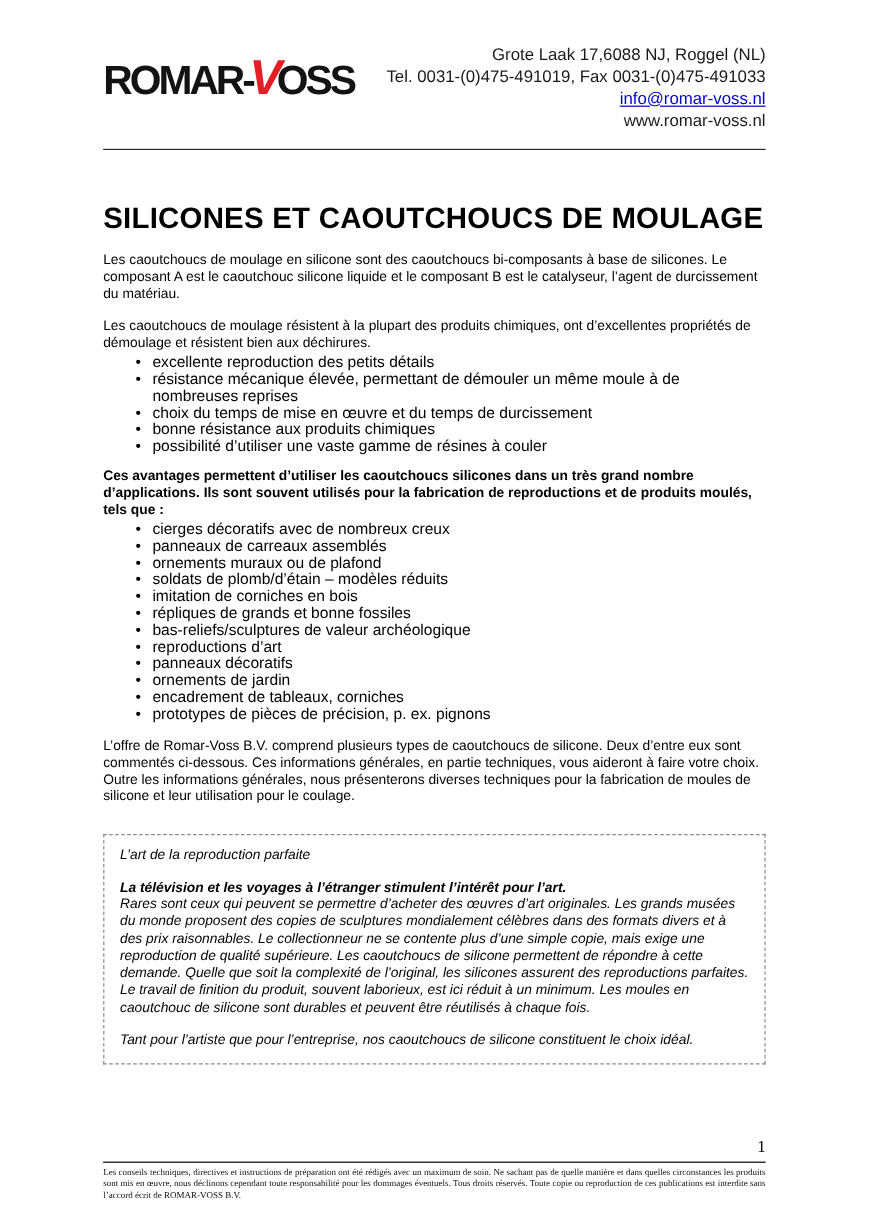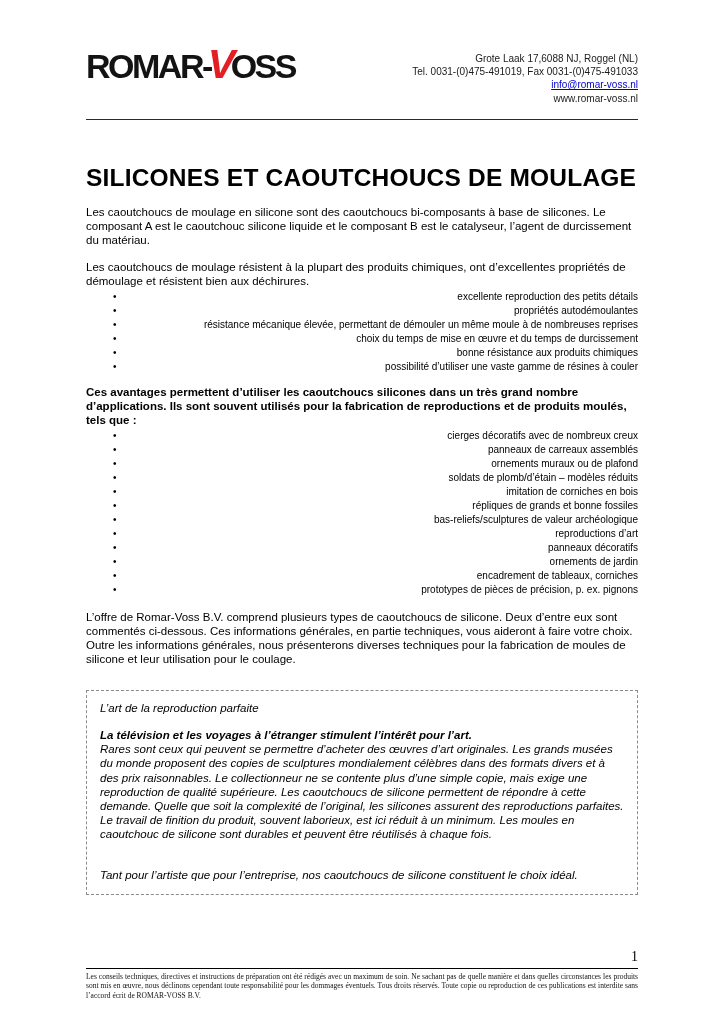--- a/index.html
+++ b/index.html
@@ -21,45 +21,45 @@
   .logo {
     font-weight: bold; font-size: 34px; line-height: 1;
     letter-spacing: -2.5px; color: #131313;
     padding-top: 8px; white-space: nowrap;
   }
   .logo-v {
     color: var(--logo-red, #e31e24);
     font-size: 41px; font-style: italic;
     margin: 0 -2px 0 -3px;
   }
-  .contact { text-align: right; font-size: 10px; line-height: 1.32; color: #1a1a1a; margin-top: 16px; }
+  .contact { text-align: right; font-size: 14px; line-height: 1.32; color: #1a1a1a; }
   .contact .link { color: var(--link-blue, #0000cc); text-decoration: underline; cursor: pointer; }
   .header-rule { border-bottom: 1px solid #2a2a2a; margin-top: 14px; }
   
   h1.doc-title { margin-top: 44px; font-size: 24.5px; letter-spacing: 0.2px; color: #000; }
   h2.section-heading { margin-top: 36px; font-size: 14px; }
   
   p.body-text { margin-top: 13px; font-size: 11.5px; line-height: 14px; }
   p.bold-lead { margin-top: 11px; font-size: 11.5px; line-height: 14px; font-weight: bold; }
   
   ul.doc-list { list-style: none; margin-top: 2px; }
-  ul.doc-list li { font-size: 10px; line-height: 14px; padding-left: 41px; position: relative; text-align: right; }
+  ul.doc-list li { font-size: 13px; line-height: 14px; padding-left: 41px; position: relative; }
   .bullet { position: absolute; left: 27px; top: 0; }
   .bullet::before { content: "\2022"; }
   
   .quote-box {
     margin-top: 24px;
     border: 1px dashed #8a8a8a;
     padding: 10px 13px 12px 13px;
     font-style: italic;
     font-size: 11.5px; line-height: 14.2px;
   }
   .quote-line1 { margin-top: 13px; font-weight: bold; }
   .quote-body { margin-top: 0; }
-  .quote-closing { margin-top: 26px; }
+  .quote-closing { margin-top: 13px; }
   
   .footer { position: absolute; left: 86px; right: 86px; bottom: 24px; }
   .page-number { text-align: right; font-family: "Liberation Serif", serif; font-size: 14px; line-height: 1; margin-bottom: 4px; }
   .footer-rule { border-top: 1px solid #000; }
   .disclaimer {
     margin-top: 3px;
     font-family: "Liberation Serif", serif;
     font-size: 7.5px; line-height: 9.5px;
     color: #111; text-align: justify;
   }
@@ -81,21 +81,20 @@
   <div class="header-rule"></div>
 
   <h1 class="doc-title">SILICONES ET CAOUTCHOUCS DE MOULAGE</h1>
 
 
   <p class="body-text">Les caoutchoucs de moulage en silicone sont des caoutchoucs bi-composants à base de silicones. Le composant A est le caoutchouc silicone liquide et le composant B est le catalyseur, l’agent de durcissement du matériau.</p>
   <p class="body-text">Les caoutchoucs de moulage résistent à la plupart des produits chimiques, ont d’excellentes propriétés de démoulage et résistent bien aux déchirures.</p>
 
   <ul class="doc-list">
     <li><span class="bullet"></span><span>excellente reproduction des petits détails</span></li>
-    <li><span class="bullet"></span><span>propriétés autodémoulantes</span></li>
     <li><span class="bullet"></span><span>résistance mécanique élevée, permettant de démouler un même moule à de nombreuses reprises</span></li>
     <li><span class="bullet"></span><span>choix du temps de mise en œuvre et du temps de durcissement</span></li>
     <li><span class="bullet"></span><span>bonne résistance aux produits chimiques</span></li>
     <li><span class="bullet"></span><span>possibilité d’utiliser une vaste gamme de résines à couler</span></li>
   </ul>
 
   <p class="bold-lead">Ces avantages permettent d’utiliser les caoutchoucs silicones dans un très grand nombre d’applications. Ils sont souvent utilisés pour la fabrication de reproductions et de produits moulés, tels que :</p>
   <ul class="doc-list">
     <li><span class="bullet"></span><span>cierges décoratifs avec de nombreux creux</span></li>
     <li><span class="bullet"></span><span>panneaux de carreaux assemblés</span></li>

